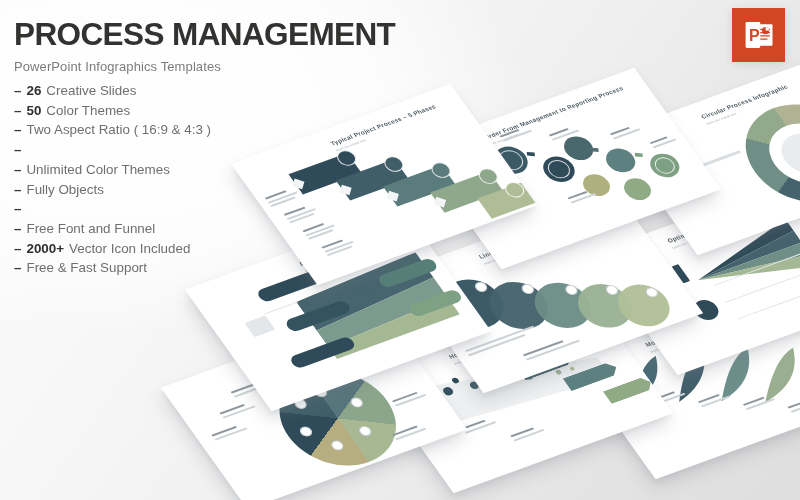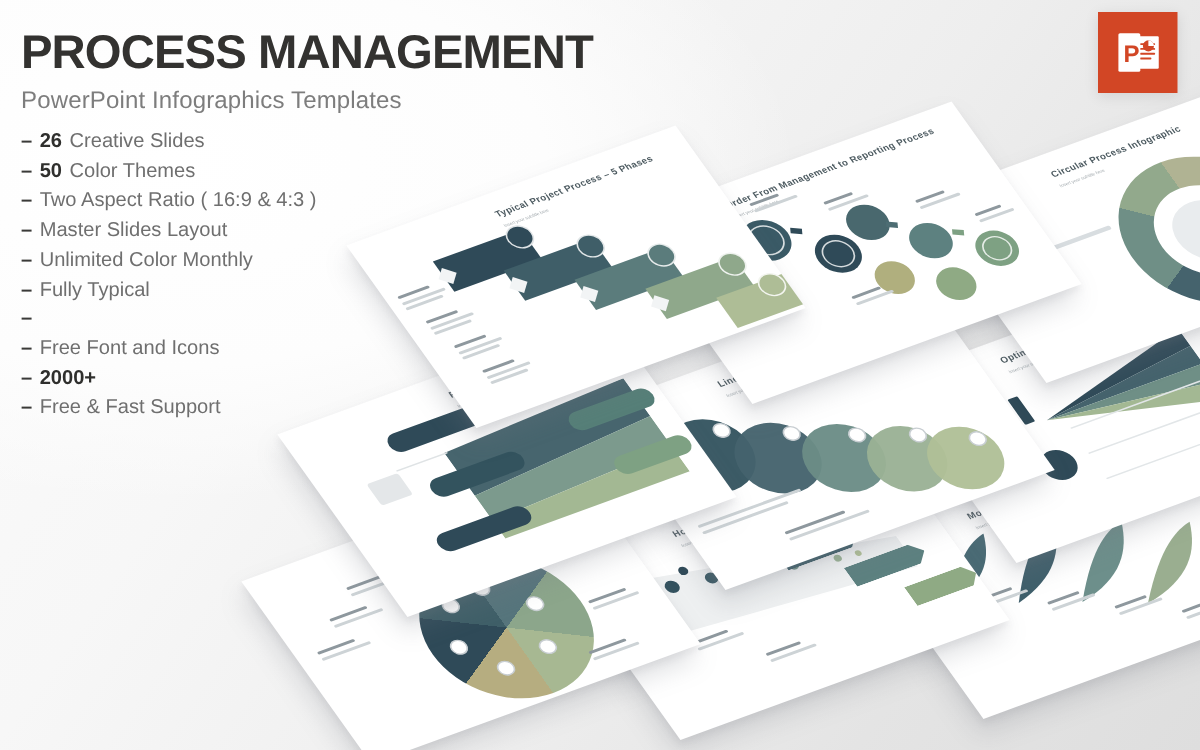--- a/index.html
+++ b/index.html
@@ -13,21 +13,21 @@
   }
 
   
   #left-panel { position:absolute; left:14px; top:18px; width:300px; z-index:40; }
 
   #page-title {
     font-size:31.5px; font-weight:bold; color:#333230;
     letter-spacing:-0.6px; line-height:1.05; white-space:nowrap;
   }
   #page-subtitle {
-    font-size:16px; color:#7d7d7d; margin-top:8px; letter-spacing:.1px;
+    font-size:13px; color:#7d7d7d; margin-top:8px; letter-spacing:.1px;
   }
   #features-heading {
     font-size:19px; font-weight:bold; color:#333230;
     margin-top:22px; letter-spacing:-0.2px;
   }
   #features-list { margin-top:7px; }
   .feature-row {
     display:flex; align-items:baseline; gap:5px;
     font-size:13.4px; line-height:19.7px; color:#6f6f6f; white-space:nowrap;
   }
@@ -119,40 +119,40 @@
         <span class="feature-dash">–</span>
         <span class="feature-strong">50</span>
         <span class="feature-text">Color Themes</span>
       </div>
       <div class="feature-row">
         <span class="feature-dash">–</span>
         <span class="feature-text">Two Aspect Ratio ( 16:9 &amp; 4:3 )</span>
       </div>
       <div class="feature-row">
         <span class="feature-dash">–</span>
-        <span class="feature-text">Master Slides Layout</span>
-      </div>
-      <div class="feature-row">
-        <span class="feature-dash">–</span>
-        <span class="feature-text">Unlimited Color Monthly</span>
-      </div>
-      <div class="feature-row">
-        <span class="feature-dash">–</span>
-        <span class="feature-text">Fully Typical</span>
-      </div>
-      <div class="feature-row">
-        <span class="feature-dash">–</span>
-      </div>
-      <div class="feature-row">
-        <span class="feature-dash">–</span>
-        <span class="feature-text">Free Font and Icons</span>
+      </div>
+      <div class="feature-row">
+        <span class="feature-dash">–</span>
+        <span class="feature-text">Unlimited Color Themes</span>
+      </div>
+      <div class="feature-row">
+        <span class="feature-dash">–</span>
+        <span class="feature-text">Fully Objects</span>
+      </div>
+      <div class="feature-row">
+        <span class="feature-dash">–</span>
+      </div>
+      <div class="feature-row">
+        <span class="feature-dash">–</span>
+        <span class="feature-text">Free Font and Funnel</span>
       </div>
       <div class="feature-row">
         <span class="feature-dash">–</span>
         <span class="feature-strong">2000+</span>
+        <span class="feature-text">Vector Icon Included</span>
       </div>
       <div class="feature-row">
         <span class="feature-dash">–</span>
         <span class="feature-text">Free &amp; Fast Support</span>
       </div>
     </div>
 </div>
 
 <div id="ppt-badge">
   <svg width="30" height="28" viewBox="0 0 30 28" aria-hidden="true">

